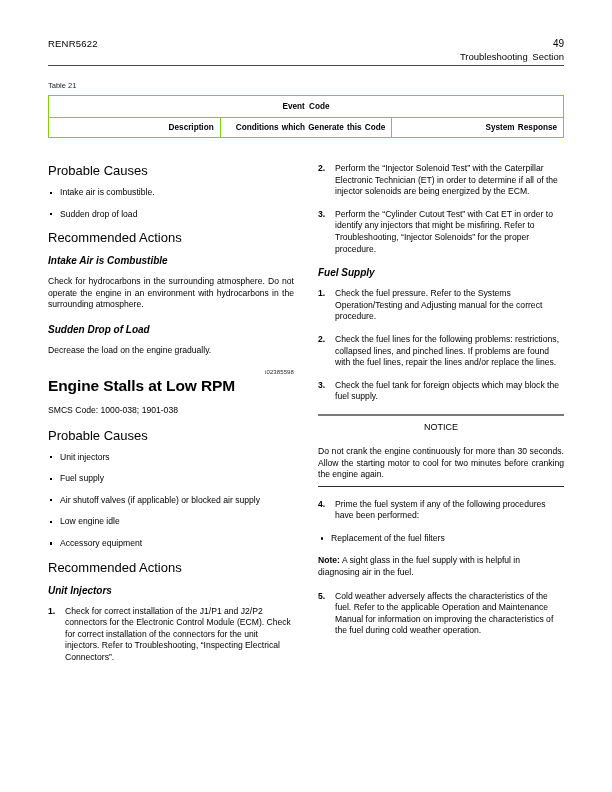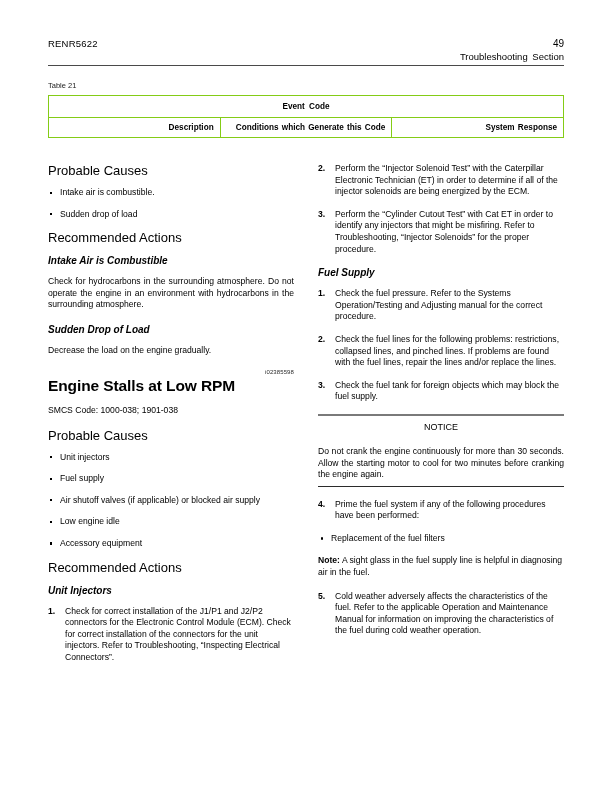--- a/index.html
+++ b/index.html
@@ -373,21 +373,21 @@
       <li>
         <span class="num">4.</span>
         <span class="txt">Prime the fuel system if any of the following procedures have been performed:</span>
       </li>
     </ol>
 
     <ul class="bullets sub">
       <li>Replacement of the fuel filters</li>
     </ul>
 
-    <p class="note-para"><b>Note:</b><span> A sight glass in the fuel supply line is helpful in diagnosing air in the fuel.</span></p>
+    <p class="note-para"><b>Note:</b><span> A sight glass in the fuel supply with is helpful in diagnosing air in the fuel.</span></p>
 
     <ol class="steps">
       <li>
         <span class="num">5.</span>
         <span class="txt">Cold weather adversely affects the characteristics of the fuel. Refer to the applicable Operation and Maintenance Manual for information on improving the characteristics of the fuel during cold weather operation.</span>
       </li>
     </ol>
 
   </div>
 

